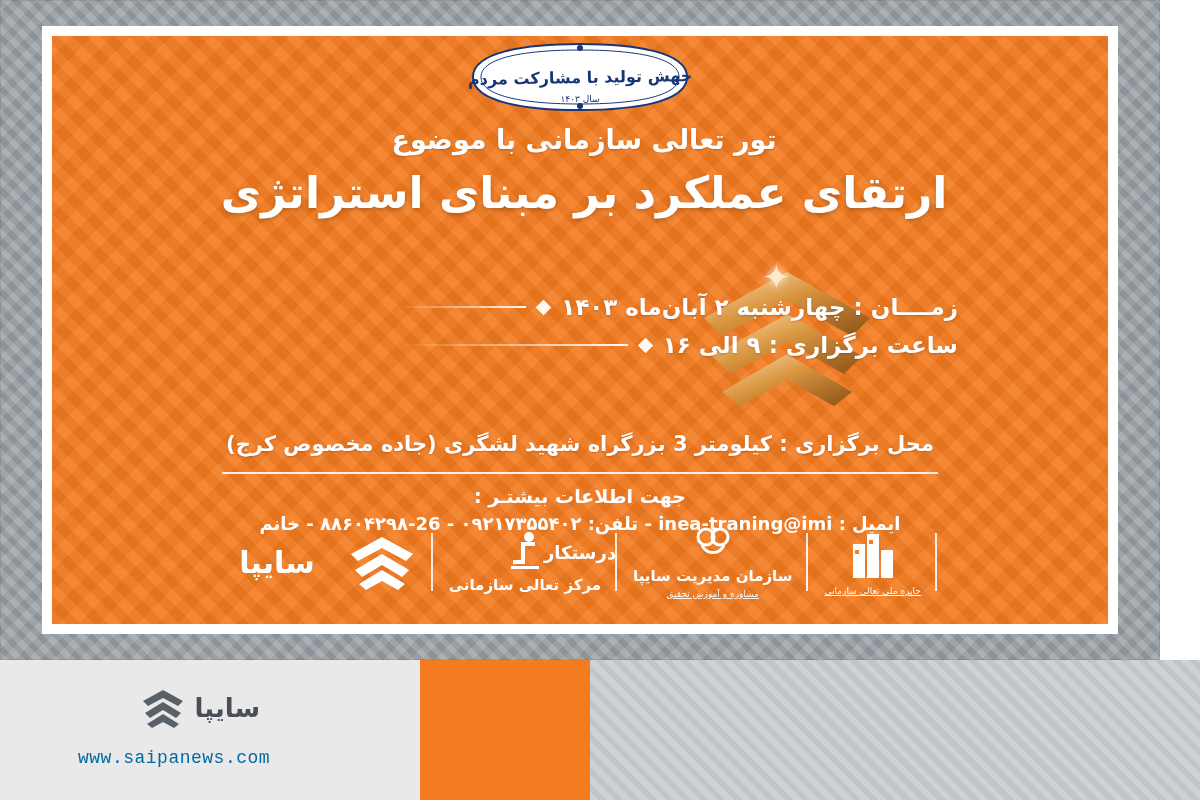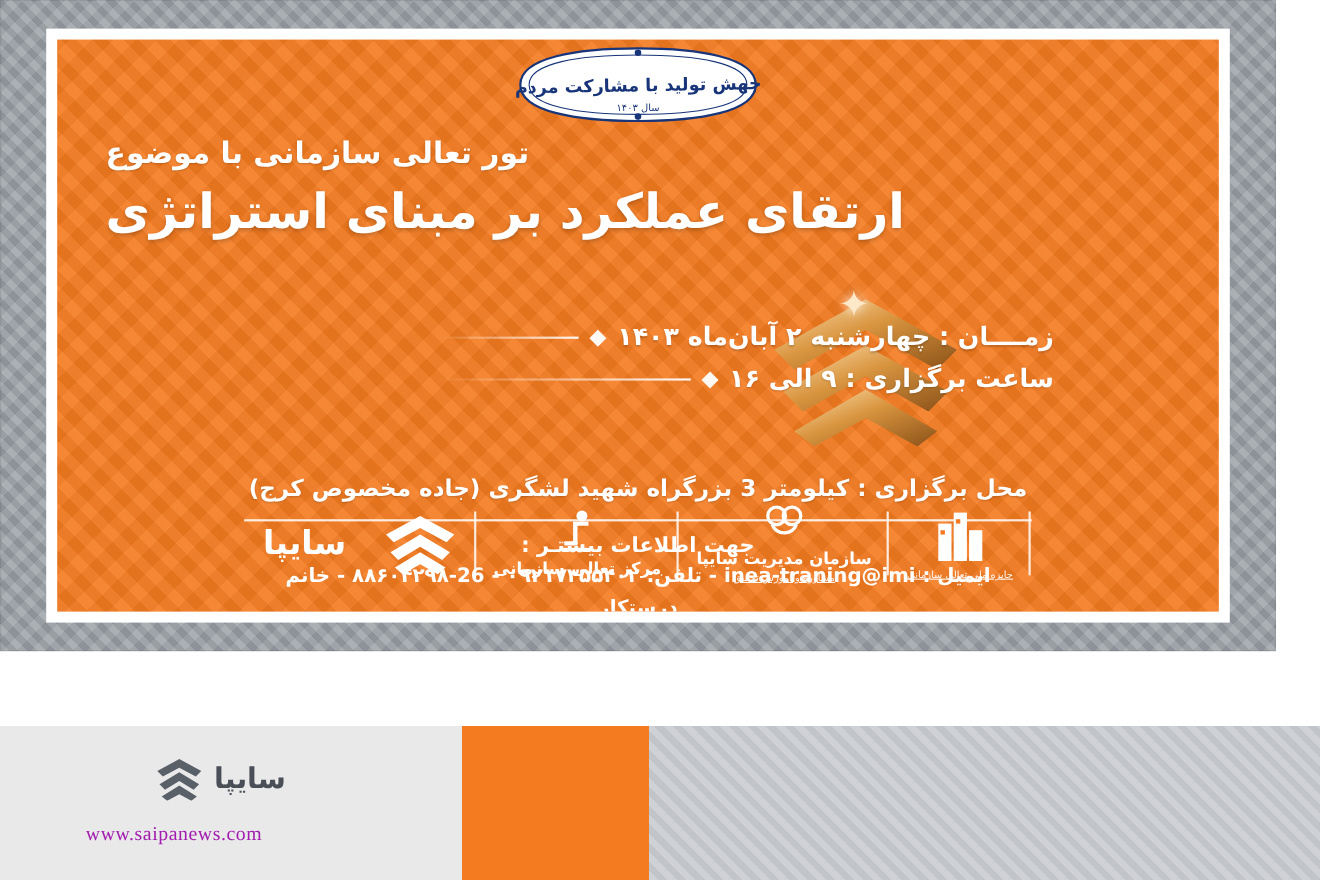--- a/index.html
+++ b/index.html
@@ -15,21 +15,21 @@
     font-family: "DejaVu Sans", "Liberation Sans", sans-serif;
     background: #ffffff;
   }
 
   
   .poster-frame {
     position: absolute;
     left: 0;
     top: 0;
     width: 1160px;
-    height: 592px;
+    height: 660px;
     background-color: #9aa0a6;
     background-image:
       repeating-linear-gradient(45deg, rgba(255,255,255,0.10) 0 6px, rgba(0,0,0,0.05) 6px 12px),
       repeating-linear-gradient(-45deg, rgba(255,255,255,0.07) 0 9px, rgba(0,0,0,0.04) 9px 18px);
     box-shadow: inset 0 0 0 1px rgba(0,0,0,0.08);
   }
   .poster-inner-white {
     position: absolute;
     left: 42px;
     top: 26px;
@@ -79,22 +79,22 @@
     transform: translateX(-50%);
     color: #18357a;
     font-size: 9px;
   }
 
   
   .headline-wrap {
     position: absolute;
     top: 86px;
     right: 60px;
-    left: 44px;
-    text-align: left;
+    left: 68px;
+    text-align: center;
   }
   .headline-sub {
     color: #ffffff;
     font-size: 27px;
     font-weight: bold;
     line-height: 1.35;
     text-shadow: 0 1px 2px rgba(0,0,0,0.18);
   }
   .headline-main {
     color: #ffffff;
@@ -279,24 +279,24 @@
   }
   .bottom-brand-word {
     color: #4a4f57;
     font-size: 26px;
     font-weight: bold;
   }
   .bottom-url {
     position: absolute;
     left: 78px;
     top: 88px;
-    color: #a21caf;
+    color: #0369a1;
     font-size: 18px;
     letter-spacing: 0.5px;
-    font-family: Liberation Serif, serif;
+    font-family: Liberation Mono, monospace;
   }
 </style>
 </head>
 <body>
 
 <div class="stage">
 
   <div class="poster-frame">
     <div class="poster-inner-white">
       <div class="poster-orange">

